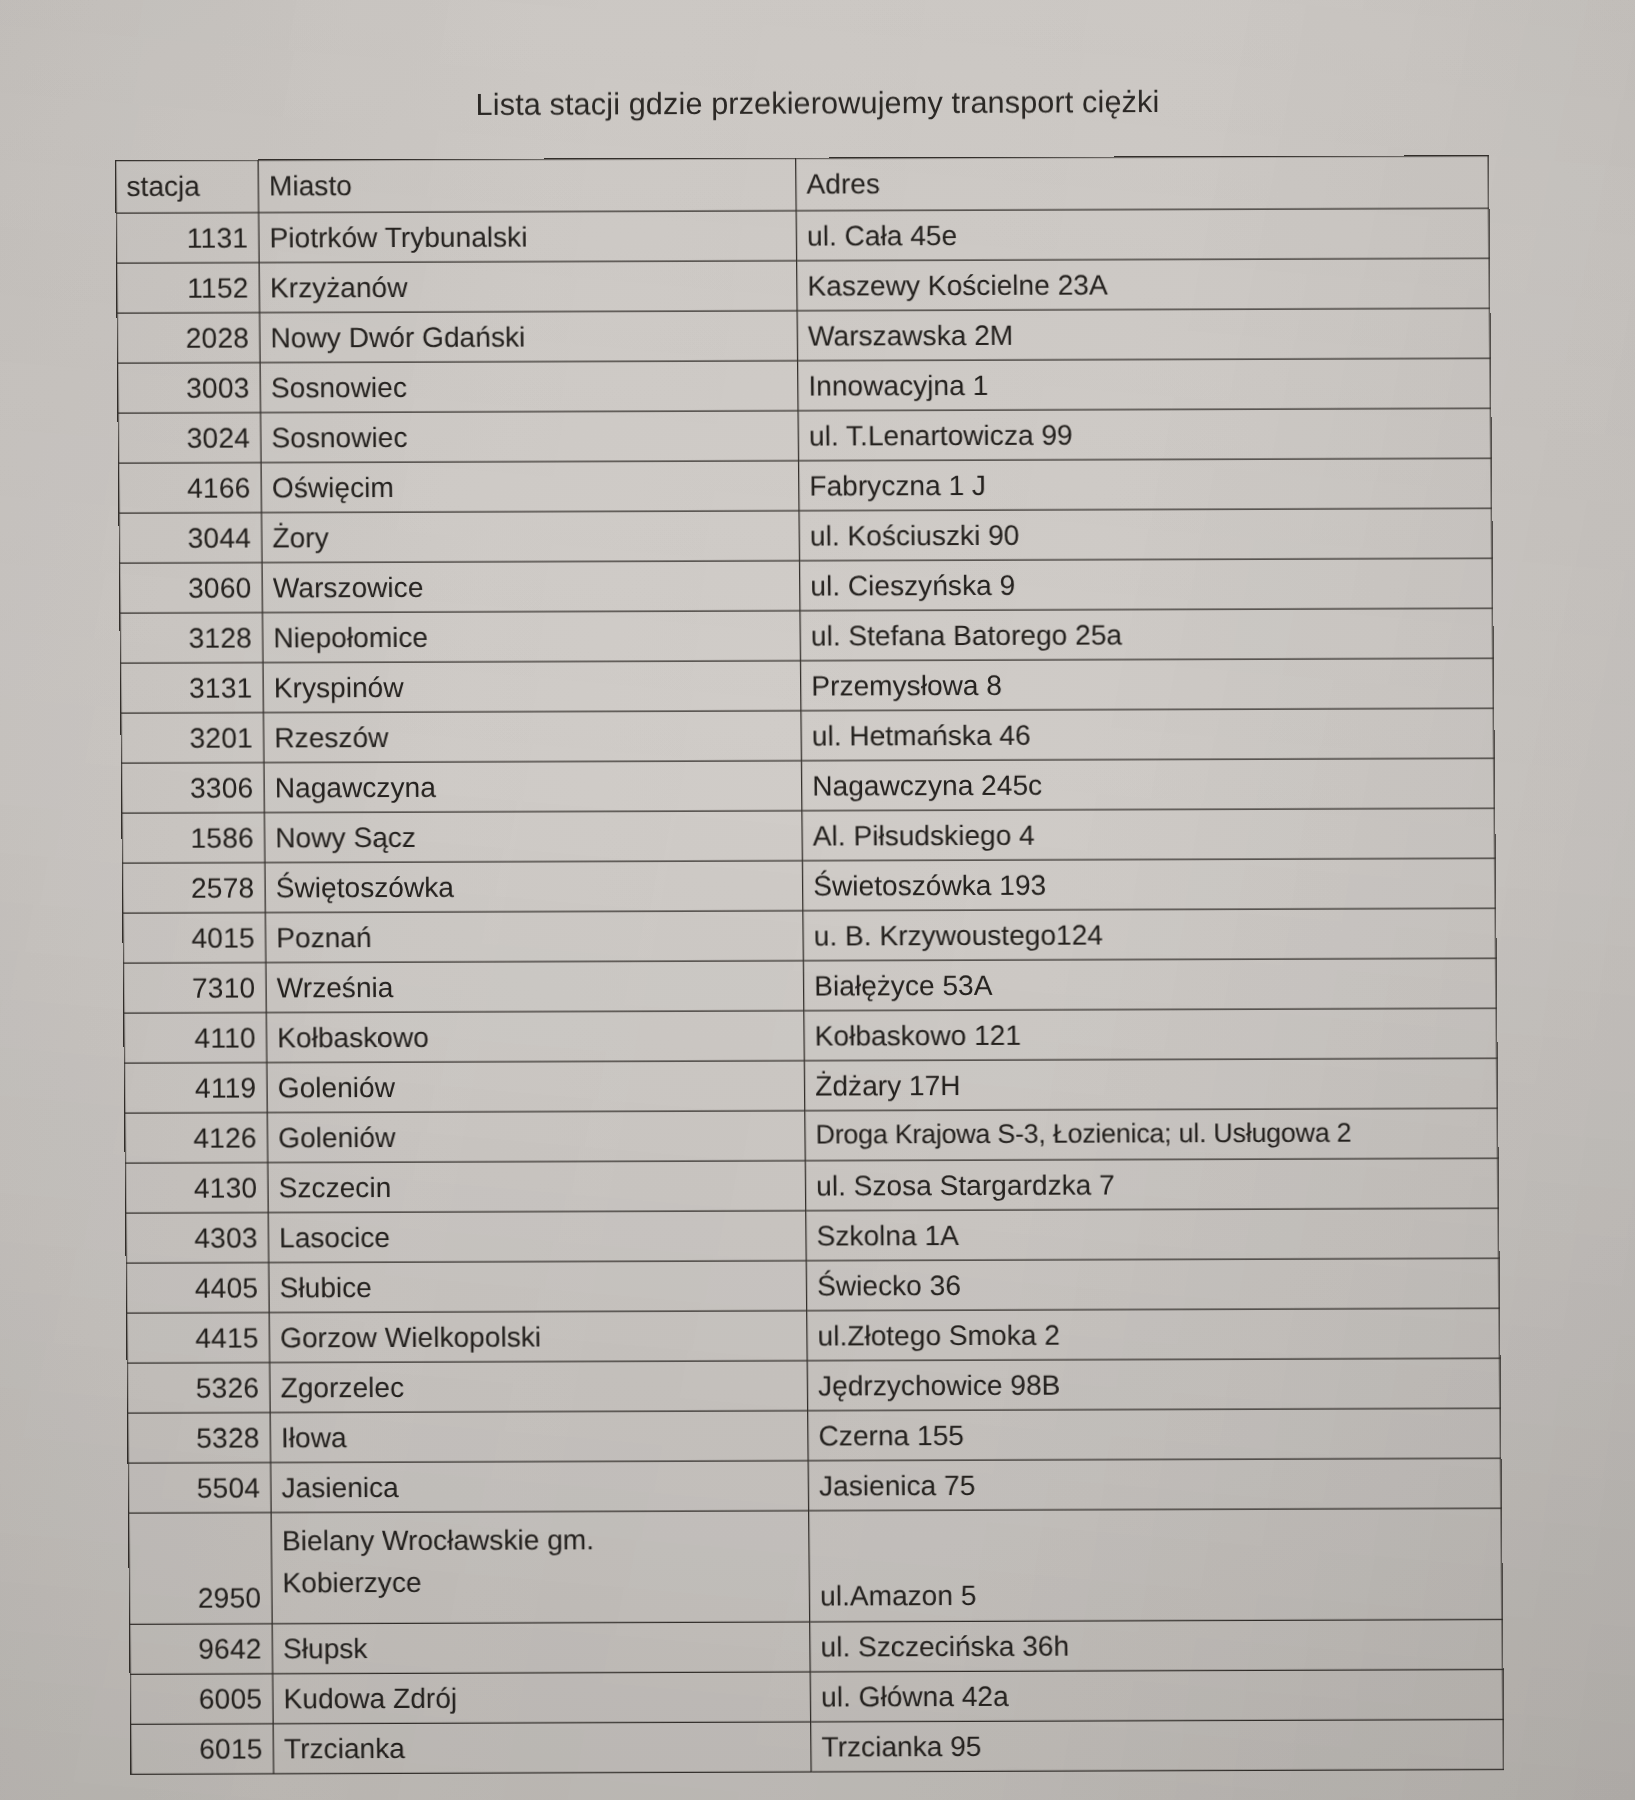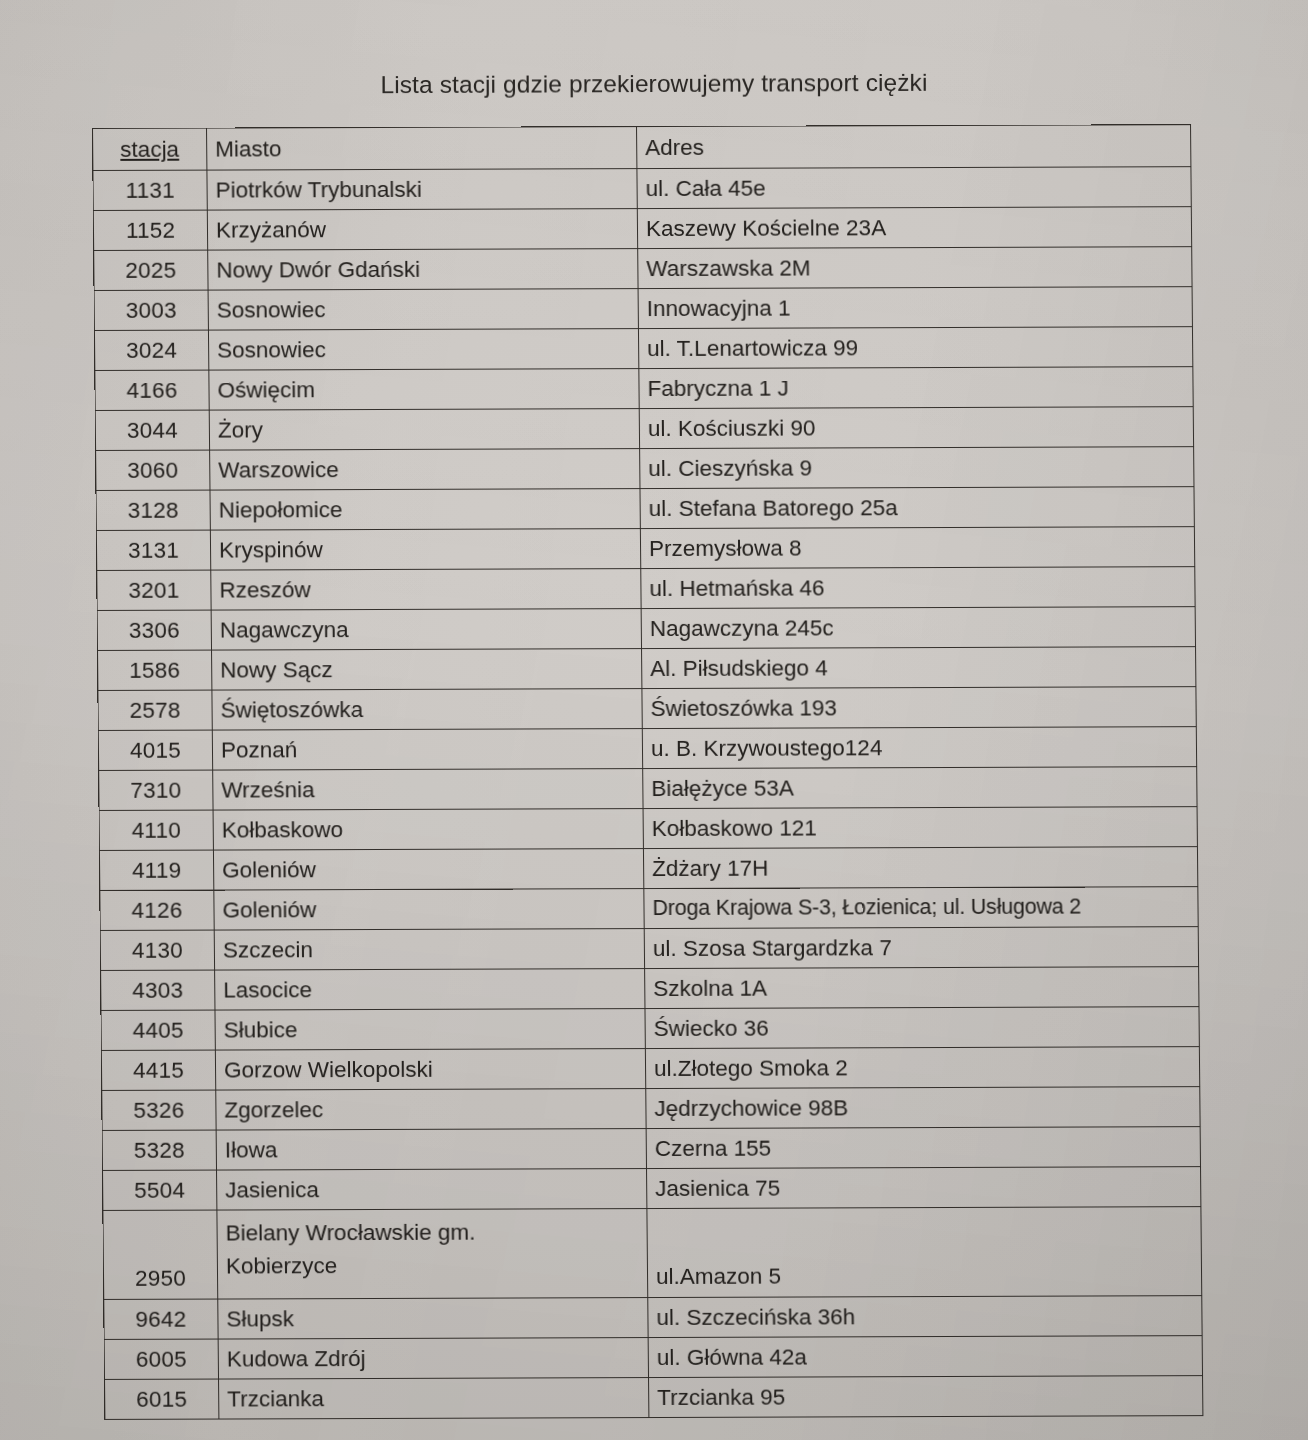--- a/index.html
+++ b/index.html
@@ -83,35 +83,34 @@
     vertical-align: middle;
     overflow: hidden;
     white-space: nowrap;
   }
 
   col.c-stacja  { width: 114px; }
   col.c-miasto  { width: 430px; }
   col.c-adres   { width: 554px; }
 
   th.h-stacja {
-    text-align: center;
+    text-align: left;
     padding-left: 9px;
     font-size: 21.5px;
-    text-decoration: underline;
   }
   th.h-miasto, th.h-adres {
     text-align: left;
     padding-left: 10px;
     font-size: 22.5px;
   }
   
   thead tr { height: 42px; }
 
   td.cell-stacja {
-    text-align: center;
+    text-align: right;
     padding-right: 11px;
     font-size: 23px;
     letter-spacing: .2px;
   }
   td.cell-miasto { text-align: left; padding-left: 10px; }
   td.cell-adres  { text-align: left; padding-left: 10px; }
 
   
   tr.tall td { height: 80px; }
   tr.tall td.cell-stacja { vertical-align: bottom; padding-bottom: 8px; }
@@ -152,21 +151,21 @@
               <td class="cell-stacja">1131</td>
               <td class="cell-miasto">Piotrków Trybunalski</td>
               <td class="cell-adres">ul. Cała 45e</td>
             </tr>
             <tr>
               <td class="cell-stacja">1152</td>
               <td class="cell-miasto">Krzyżanów</td>
               <td class="cell-adres">Kaszewy Kościelne 23A</td>
             </tr>
             <tr>
-              <td class="cell-stacja">2025</td>
+              <td class="cell-stacja">2028</td>
               <td class="cell-miasto">Nowy Dwór Gdański</td>
               <td class="cell-adres">Warszawska 2M</td>
             </tr>
             <tr>
               <td class="cell-stacja">3003</td>
               <td class="cell-miasto">Sosnowiec</td>
               <td class="cell-adres">Innowacyjna 1</td>
             </tr>
             <tr>
               <td class="cell-stacja">3024</td>

